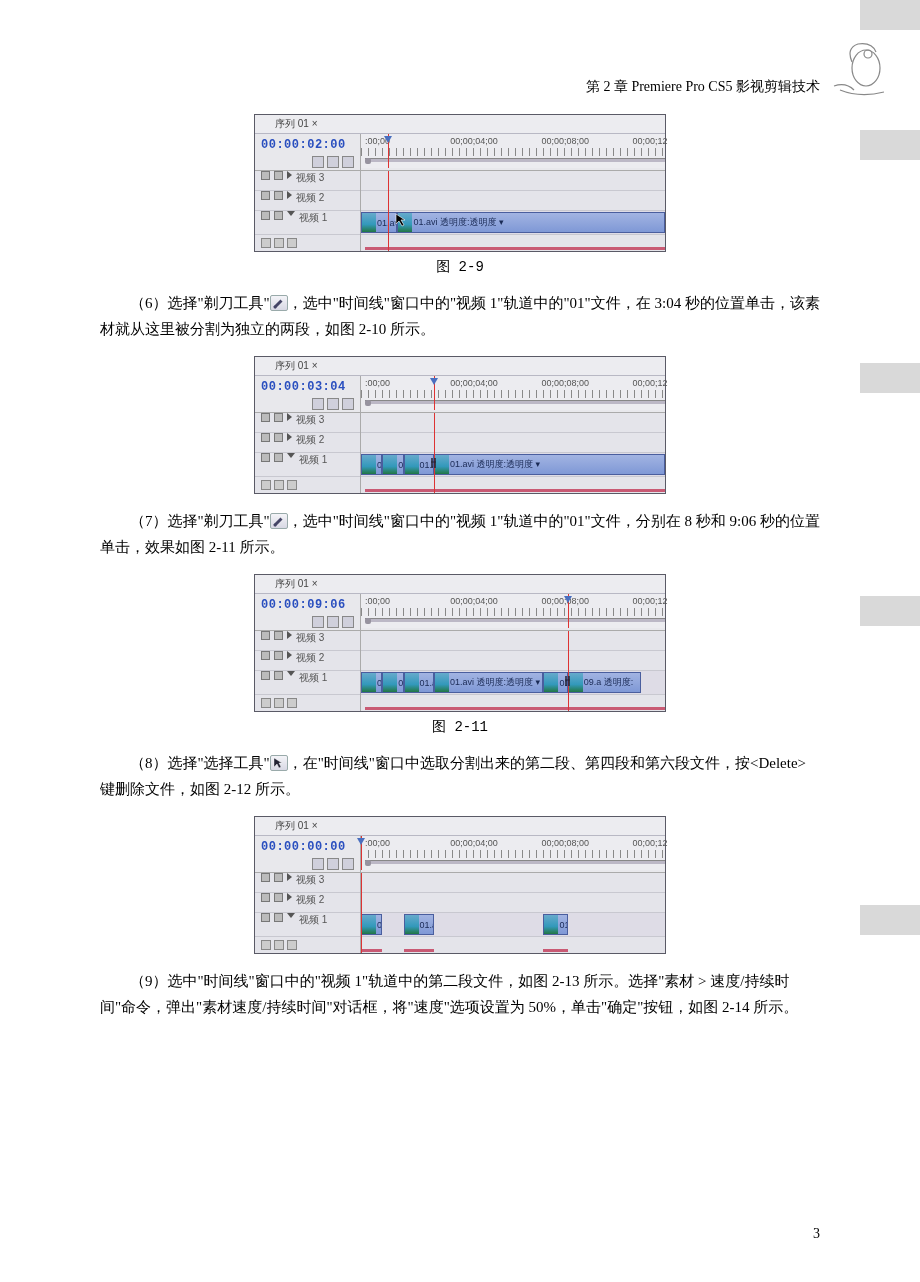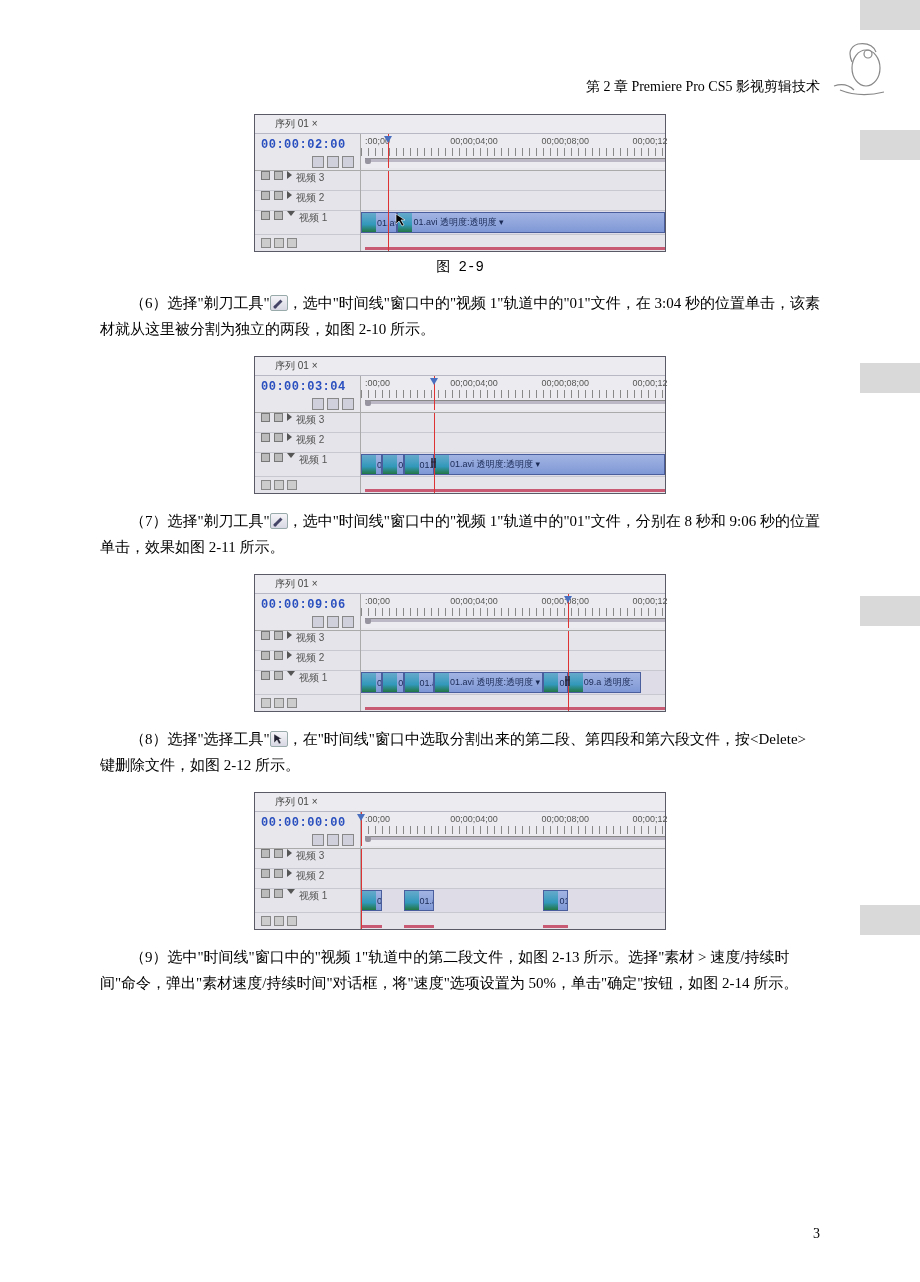--- a/index.html
+++ b/index.html
@@ -498,20 +498,21 @@
           </div>
           <div class="tl-track-bottom"></div>
           <div class="playhead-body" style="left:68%"></div>
           <svg class="cursor-mark" style="left:calc(68% - 4px);top:44px">
               <path d="M2 1 L2 11 M5 1 L5 11" stroke="#223" stroke-width="1.5"></path>
               <path d="M1 5 L6 5" stroke="#223"></path>
             </svg>
         </div>
       </div>
     </div>
+    <div class="caption">图 2-11</div>
   </div>
 
   <p class="para">
     <span>（8）选择"选择工具"</span><span class="icon-inline"><svg width="14" height="12">
           <path d="M2 1 L2 10 L5 7 L7 11 L9 10 L7 6 L10 6 Z" fill="#223" stroke="#fff" stroke-width="0.4"></path>
         </svg></span><span>，在"时间线"窗口中选取分割出来的第二段、第四段和第六段文件，按&lt;Delete&gt;键删除文件，如图 2-12 所示。</span>
   </p>
 
   <div class="figure-block">
     <div class="tl">

